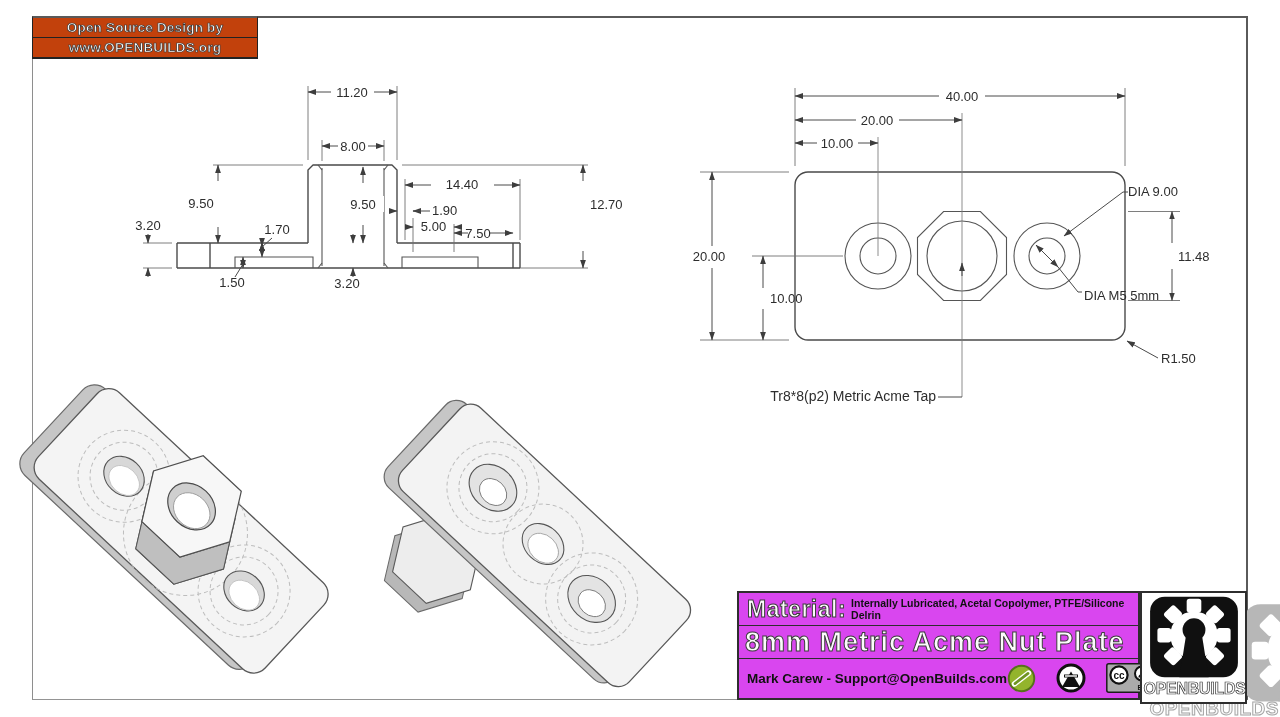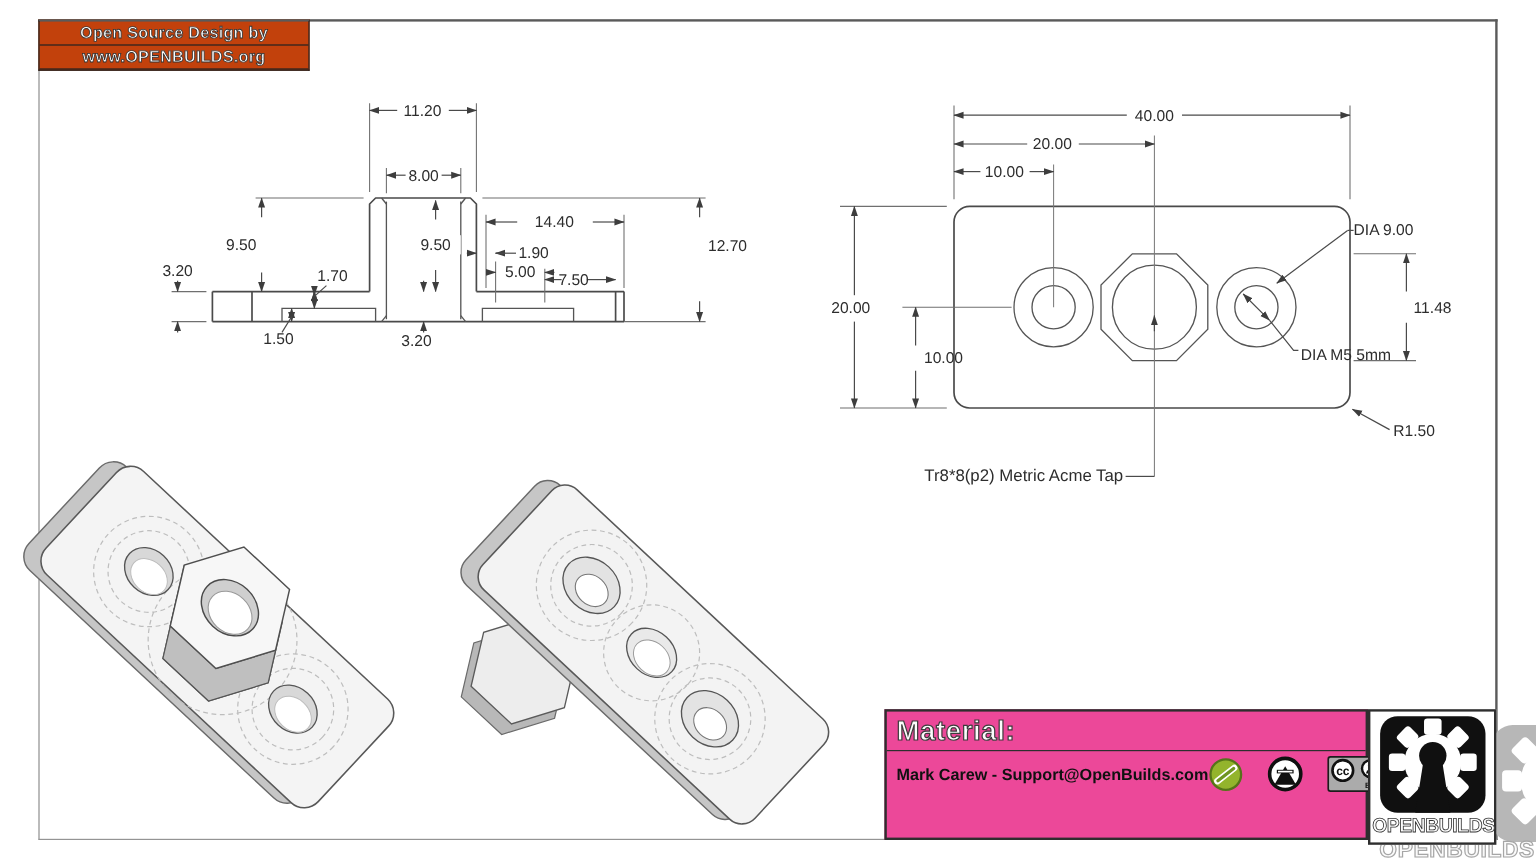--- a/index.html
+++ b/index.html
@@ -22,21 +22,21 @@
     border:1px solid #222;border-top:2px solid #5a5a5a;
   }
   .infobox .row{
     height:19px;line-height:19px;text-align:center;font-size:13.5px;font-weight:bold;
     border-bottom:1px solid #222;letter-spacing:0.2px;
   }
   .infobox .row:last-child{border-bottom:1px solid #222;}
   
   .titleblock{
     position:absolute;left:737px;top:591px;width:403px;height:109px;z-index:5;
-    background:#ec4899;border:2px solid #2e2e2e;box-sizing:border-box;
+    background:#d946ef;border:2px solid #2e2e2e;box-sizing:border-box;
   }
   .tb-row1{height:33px;border-bottom:1.5px solid #2e2e2e;display:flex;align-items:center;padding-left:8px;box-sizing:border-box;}
   .tb-row2{height:33px;border-bottom:1.5px solid #2e2e2e;display:flex;align-items:center;padding-left:6px;box-sizing:border-box;}
   .tb-row3{height:38px;display:flex;align-items:center;padding:0 4px 0 8px;box-sizing:border-box;}
   .material-label{font-size:23px;font-weight:bold;letter-spacing:0.5px;}
   .material-value{font-size:10.5px;font-weight:bold;margin-left:5px;color:#111;}
   .part-name{font-size:27px;font-weight:bold;letter-spacing:1px;white-space:nowrap;}
   .author{font-size:13.5px;font-weight:bold;color:#111;flex:1 1 auto;white-space:nowrap;}
   .tb-icons{display:flex;align-items:center;gap:20px;}
   
@@ -269,20 +269,24 @@
       <ellipse cx="153" cy="57" rx="23" ry="18" fill="#e9e9e9" stroke="#555" stroke-width="1.1"></ellipse>
       <ellipse cx="156" cy="60" rx="17" ry="13" fill="#ffffff" stroke="#999" stroke-width="0.8"></ellipse>
       <ellipse cx="226" cy="64" rx="26" ry="21" fill="#e3e3e3" stroke="#555" stroke-width="1.1"></ellipse>
       <ellipse cx="229" cy="67" rx="15" ry="12" fill="#ffffff" stroke="#777" stroke-width="0.9"></ellipse>
     </g>
   </svg>
 
   <div class="titleblock">
     <div class="tb-row1">
       <span class="material-label ol">Material:</span>
+      <span class="material-value">Internally Lubricated, Acetal Copolymer, PTFE/Silicone Delrin</span>
+    </div>
+    <div class="tb-row2">
+      <span class="part-name ol">8mm Metric Acme Nut Plate</span>
     </div>
     <div class="tb-row3">
       <span class="author">Mark Carew - Support@OpenBuilds.com</span>
       <span class="tb-icons">
 
         <svg width="29" height="29" viewBox="0 0 30 30">
           <circle cx="15" cy="15" r="13.2" fill="#93b42c" stroke="#55731a" stroke-width="2"></circle>
           <rect x="3" y="12.2" width="24" height="5.6" rx="2.8" fill="#ffffff" transform="rotate(-38 15 15)"></rect>
           <rect x="5" y="13.6" width="20" height="2.8" rx="1.4" fill="#6f9422" transform="rotate(-38 15 15)"></rect>
         </svg>

